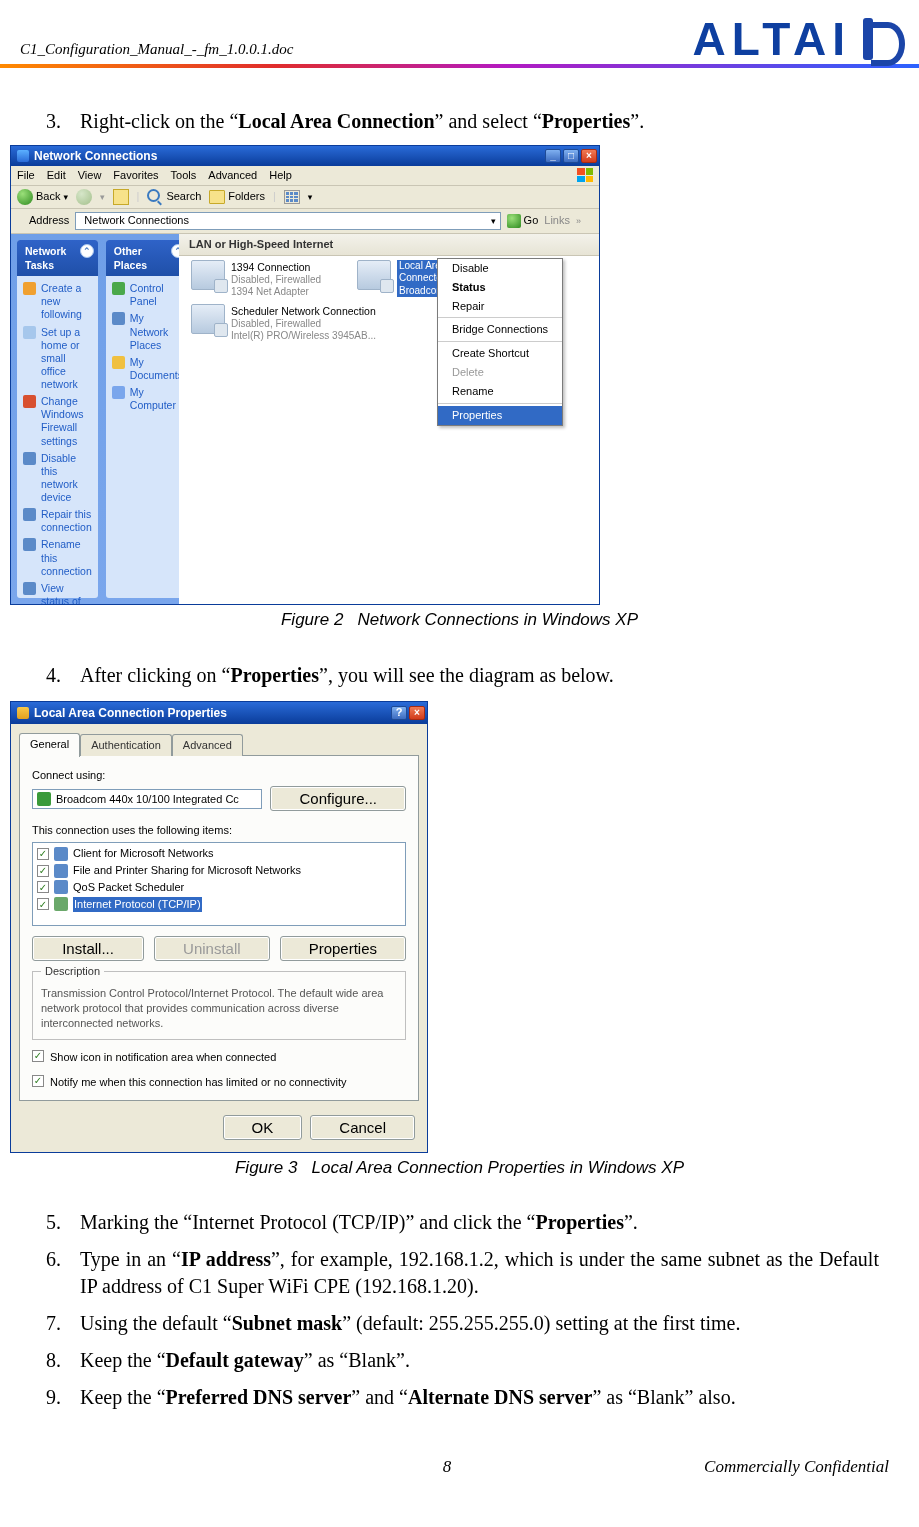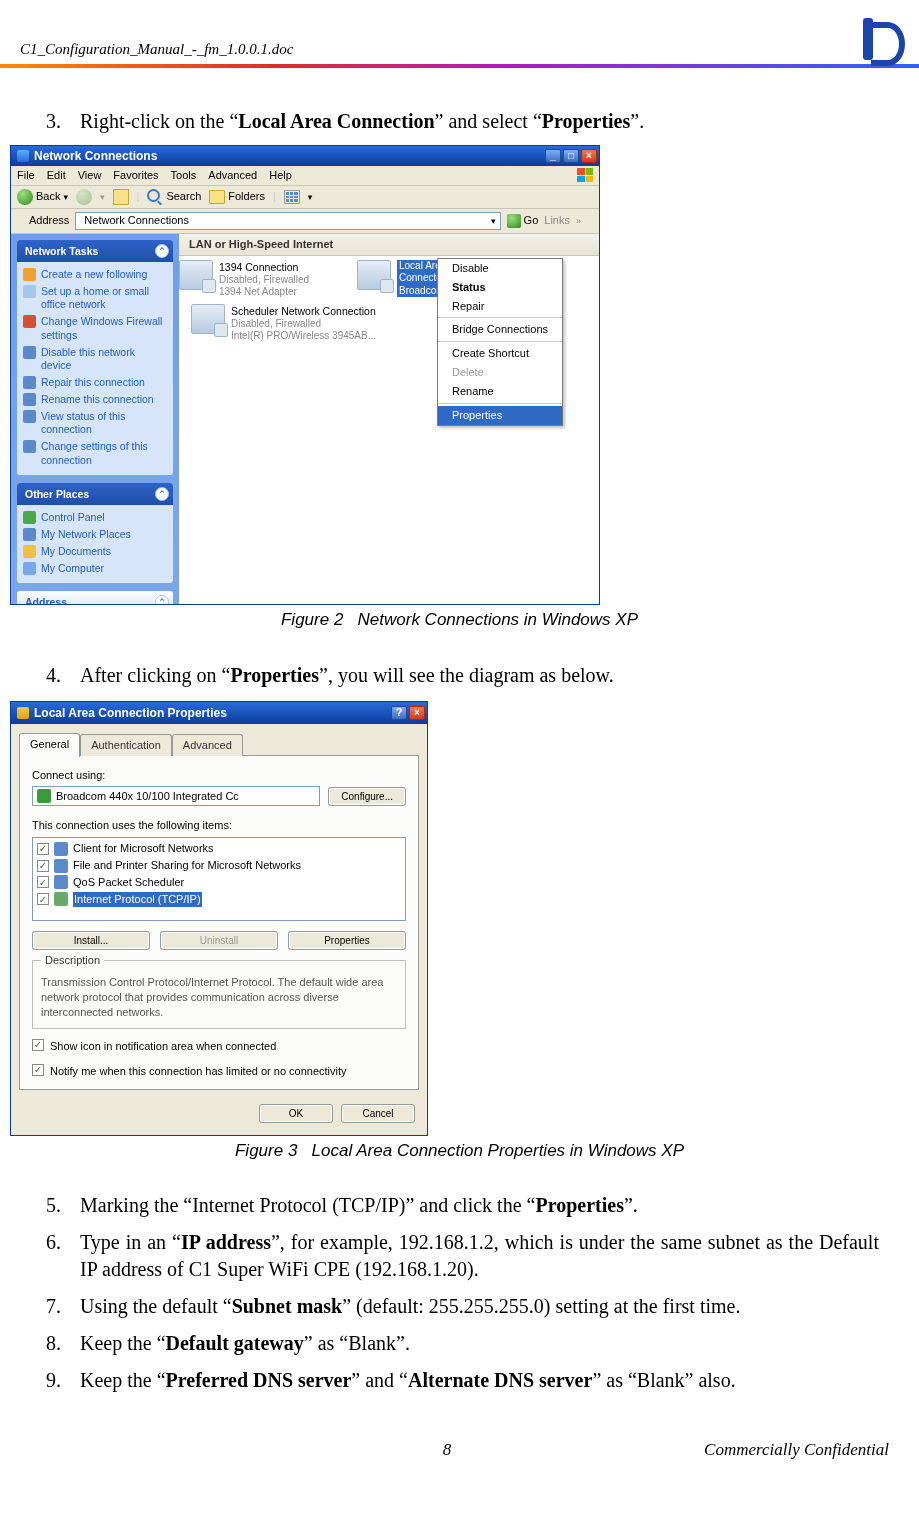--- a/index.html
+++ b/index.html
@@ -46,21 +46,21 @@
   .tb-search::after{content:"";position:absolute;right:1px;bottom:1px;width:5px;height:2px;background:#3a7ac0;transform:rotate(45deg);}
   .tb-fold{width:16px;height:14px;background:#f7e28a;border:1px solid #c7a92a;border-radius:1px;}
   .tb-view{width:16px;height:14px;border:1px solid #999;display:grid;grid-template:1fr 1fr 1fr/1fr 1fr 1fr;gap:1px;padding:1px;}
   .tb-view span{background:#5b8ac8;}
   .addrbar { background:#ece9d8; padding:3px 18px; display:flex; align-items:center; gap:6px; border-bottom:1px solid #c9c5b4; font-size:11px;}
   .addrfield { flex:1; background:#fff;border:1px solid #7f9db9;height:18px;display:flex;align-items:center;padding:0 4px;gap:4px;}
   .addr-go { display:flex;align-items:center;gap:3px;color:#000;}
   .addr-go-ico{width:14px;height:14px;background:radial-gradient(circle at 35% 30%,#9be07a,#2e8a1f);border-radius:2px;}
   .win-body { display:flex; height:370px; }
 
-  .sidepane { width:168px; background:linear-gradient(#6f9fe8,#7aa6ec); padding:6px; display:flex; flex-direction:column; gap:8px; overflow:hidden; }
+  .sidepane { width:168px; background:linear-gradient(#6f9fe8,#7aa6ec); padding:6px; display:flex; flex-direction:row; gap:8px; overflow:hidden; }
   .side-group { background:#d6e5fa; border-radius:3px; font-size:10.5px; }
   .side-head { background:linear-gradient(#fff,#cfe0f7); color:#215dc6; font-weight:bold; padding:4px 20px 4px 8px; position:relative; border-radius:3px 3px 0 0; }
   .side-head .chev { position:absolute;right:4px;top:4px;width:14px;height:14px;border:1px solid #a6c4ee;border-radius:50%;background:#fff;display:flex;align-items:center;justify-content:center;font-size:9px;color:#4a7ac3; }
   .side-tasks-head { background:linear-gradient(180deg,#2f63c8,#1f4fa8); color:#fff; }
   .side-list { list-style:none; margin:0; padding:4px 6px 6px; }
   .side-list li { display:flex; align-items:flex-start; gap:5px; color:#215dc6; padding:2px 0; line-height:1.25; }
   .li-ico { width:13px;height:13px;flex-shrink:0;border-radius:2px; }
 
   .content-pane { flex:1; background:#fff; position:relative; }
   .content-header { background:linear-gradient(#f3f2eb,#e7e4d5); color:#333; font-weight:bold; padding:3px 10px; font-size:11px; border-bottom:1px solid #c9c5b4;}
@@ -84,21 +84,21 @@
   .dlg .titlebar{height:22px}
   .dlg .t-btn.help{font-size:11px}
   .tabs { display:flex; gap:0; padding-top:8px; margin:0 8px -1px; }
   .tab { background:#ece9d8; border:1px solid #919b9c; border-bottom:none; padding:3px 10px; font-size:11px; border-radius:3px 3px 0 0; position:relative; }
   .tab.active { background:#fcfcfa; z-index:2; top:1px; }
   .tab:not(.active){margin-top:2px;color:#333;background:#ece9d8}
   .tab-page { margin:0 8px 8px; background:#fcfcfa; border:1px solid #919b9c; padding:12px 12px 10px; }
   .tp-label{margin-bottom:4px}
   .adapter-row{display:flex;align-items:center;gap:8px;margin-bottom:12px}
   .adapter-field{flex:1;background:#fff;border:1px solid #7f9db9;height:20px;display:flex;align-items:center;padding:0 4px;gap:5px}
-  .xp-btn{background:#ece9d8;border:1px solid #919b9c;border-radius:3px;padding:3px 12px;font-size:10px;font-family:inherit;box-shadow:inset 0 0 0 1px #fff;white-space:nowrap}
+  .xp-btn{background:#ece9d8;border:1px solid #919b9c;border-radius:3px;padding:3px 28px;font-size:15px;font-family:inherit;box-shadow:inset 0 0 0 1px #fff;white-space:nowrap}
   .xp-btn.dis{color:#999}
   .listbox{background:#fff;border:1px solid #7f9db9;height:84px;overflow:hidden;padding:2px 0}
   .lb-row{display:flex;align-items:center;gap:5px;padding:1px 4px;font-size:11px}
   .lb-row.sel span.lb-text{background:#316ac5;color:#fff;padding:0 1px}
   .cb{width:12px;height:12px;border:1px solid #888;background:#fff;display:flex;align-items:center;justify-content:center;font-size:10px;color:#2e7d20;flex-shrink:0}
   .lb-ico{width:14px;height:14px;flex-shrink:0;border-radius:2px}
   .btn-row{display:flex;gap:10px;margin:10px 0}
   .btn-row .xp-btn{flex:1;text-align:center}
   .groupbox{border:1px solid #bfbfbf;margin-top:6px;padding:14px 8px 8px;position:relative;font-size:11px;color:#555}
   .groupbox .gb-title{position:absolute;top:-8px;left:8px;background:#fcfcfa;padding:0 4px;color:#333}
@@ -110,20 +110,21 @@
   .footer .conf{font-style:italic}
 </style>
 </head>
 <body>
 
 <div class="page">
 
   <div class="doc-header">
     <div class="doc-filename">C1_Configuration_Manual_-_fm_1.0.0.1.doc</div>
     <div class="logo">
+      <span>ALTAI</span>
       <span class="icon"></span>
     </div>
   </div>
 
   <div class="body-area">
 
     <ol class="steps3">
       <li>
         <span>Right-click on the “</span><b>Local Area Connection</b><span>” and select “</span><b>Properties</b><span>”.</span>
       </li>
@@ -262,21 +263,21 @@
                 </li>
             </ul>
           </div>
           <div class="side-group">
             <div class="side-head"><span>Address</span><span class="chev">⌃</span></div>
 
           </div>
         </div>
         <div class="content-pane">
           <div class="content-header">LAN or High-Speed Internet</div>
-          <div class="conn" style="top:26px;left:0">
+          <div class="conn" style="top:26px;left:12px">
             <span class="conn-ico"></span>
             <div>
               <div class="conn-title">1394 Connection</div>
               <div class="conn-sub">Disabled, Firewalled</div>
               <div class="conn-sub">1394 Net Adapter</div>
             </div>
           </div>
           <div class="conn" style="top:70px;left:12px">
             <span class="conn-ico"></span>
             <div>

